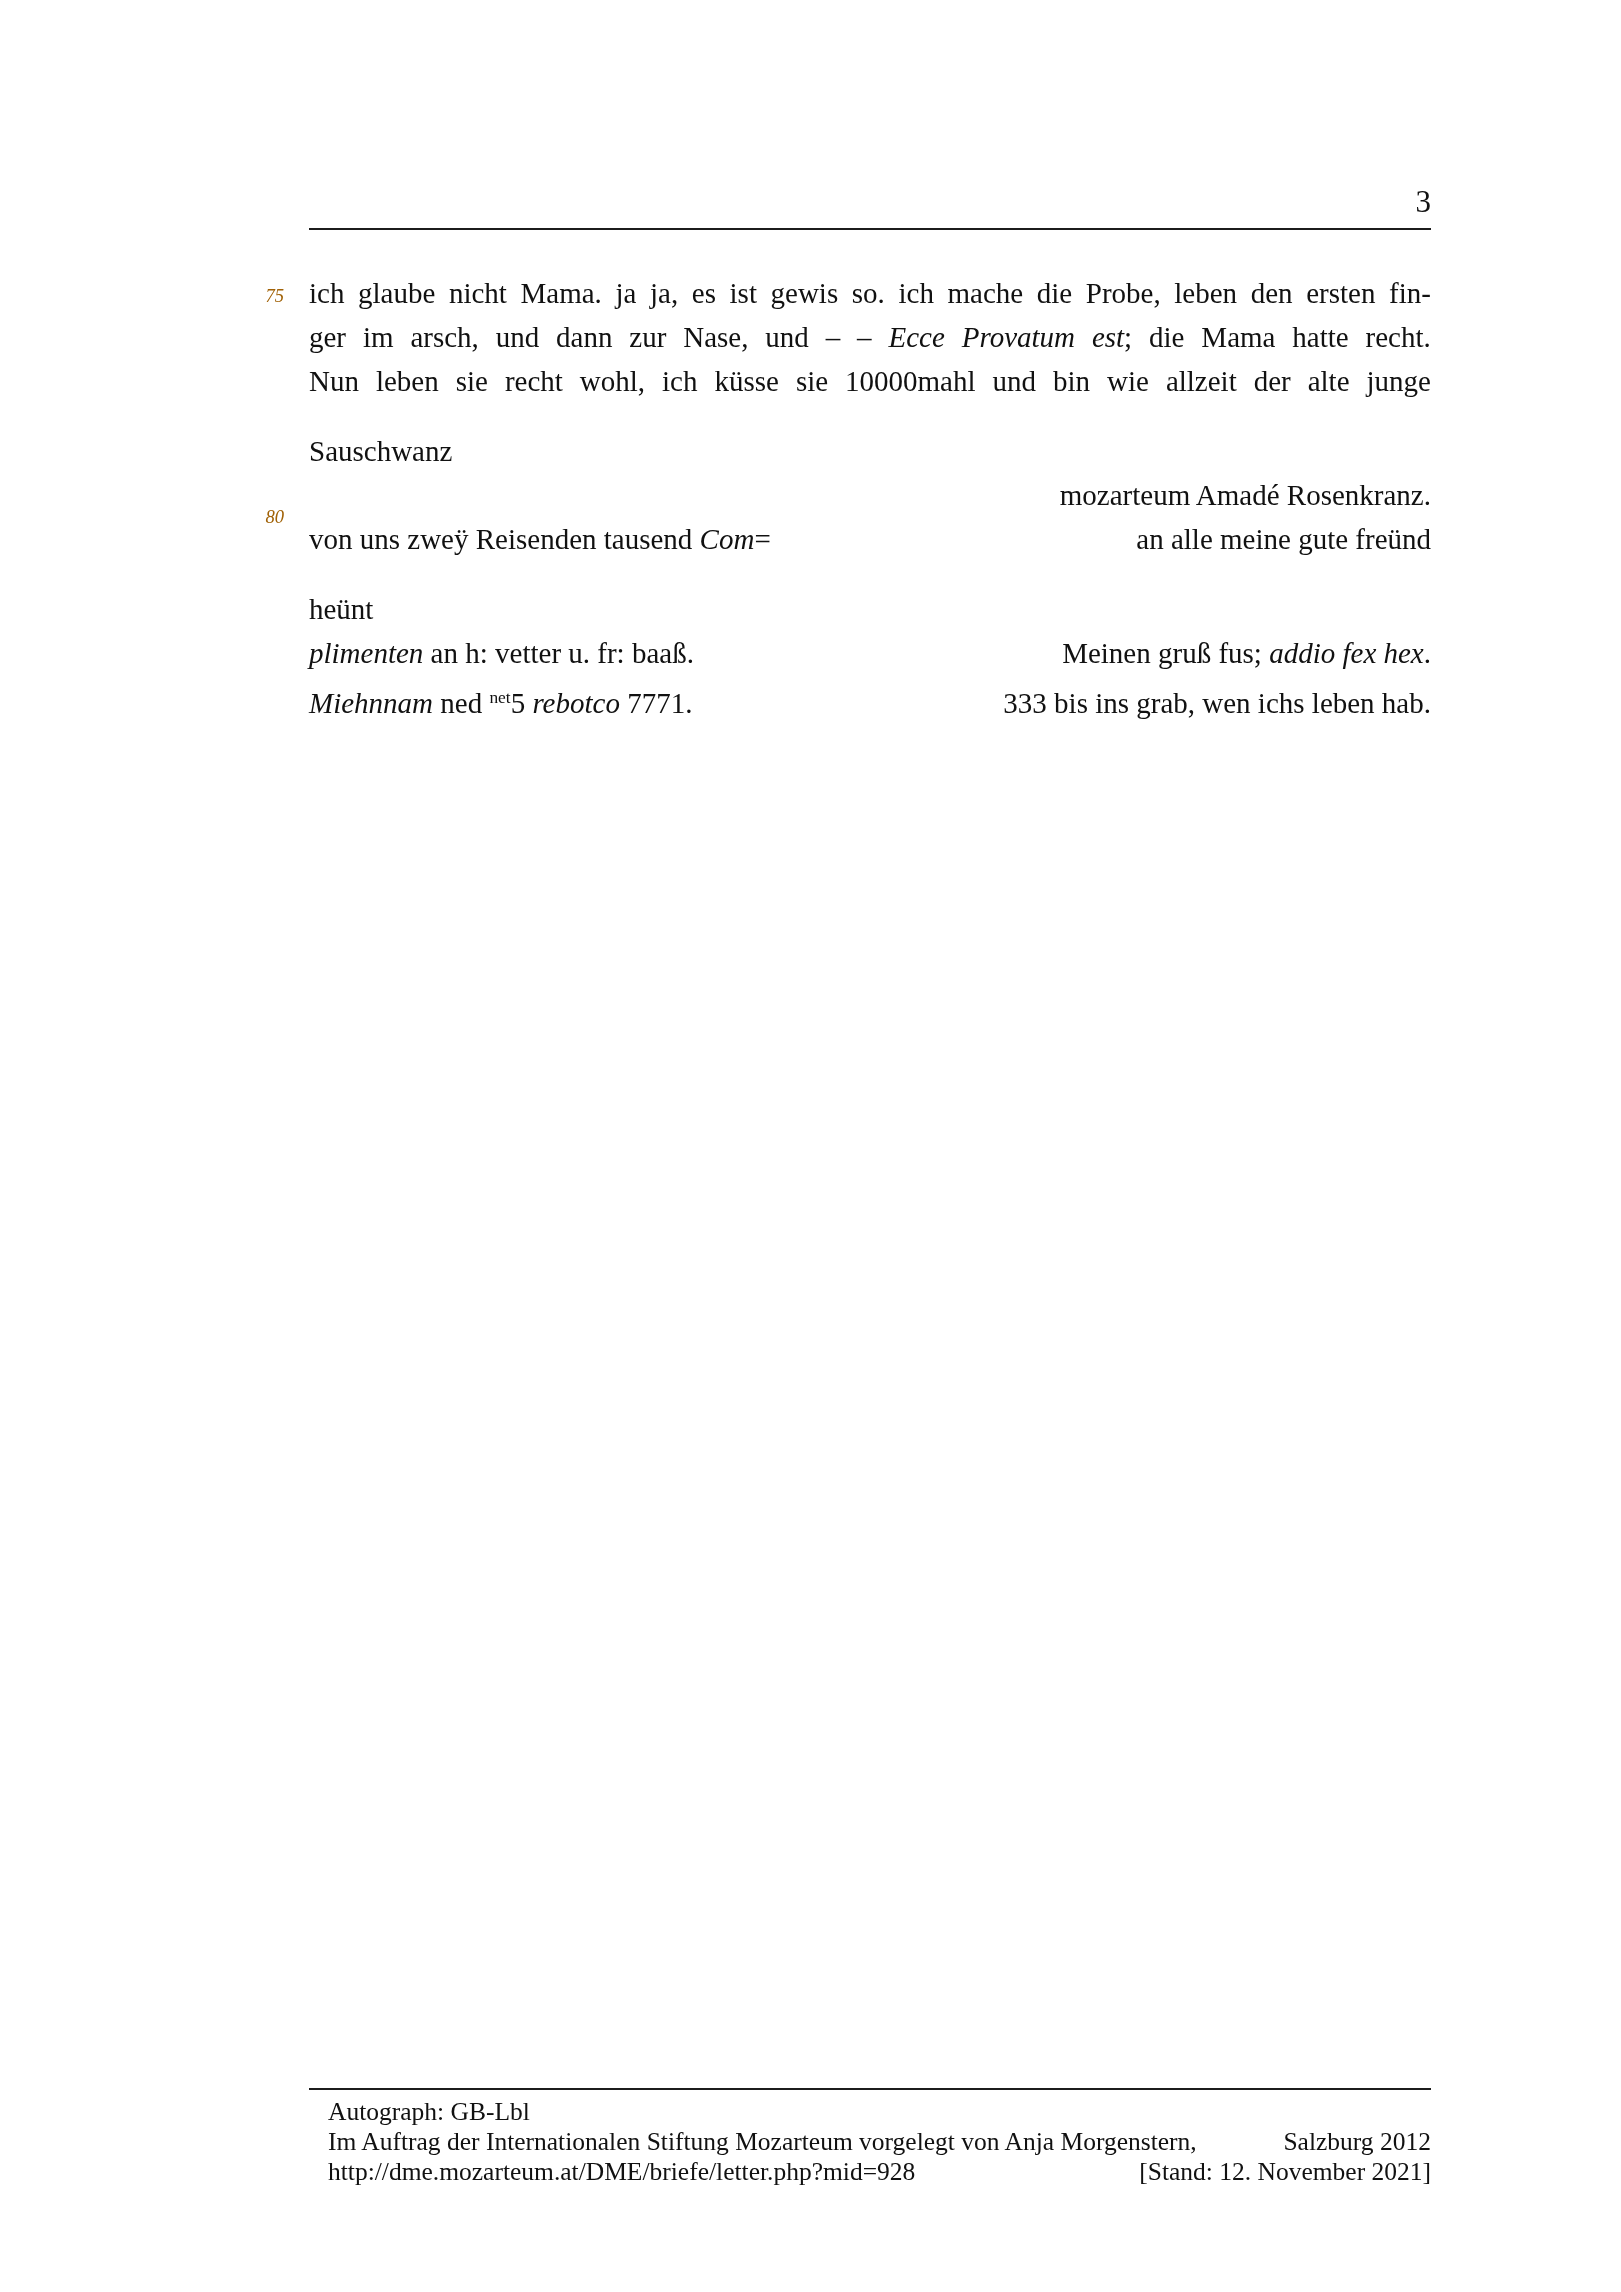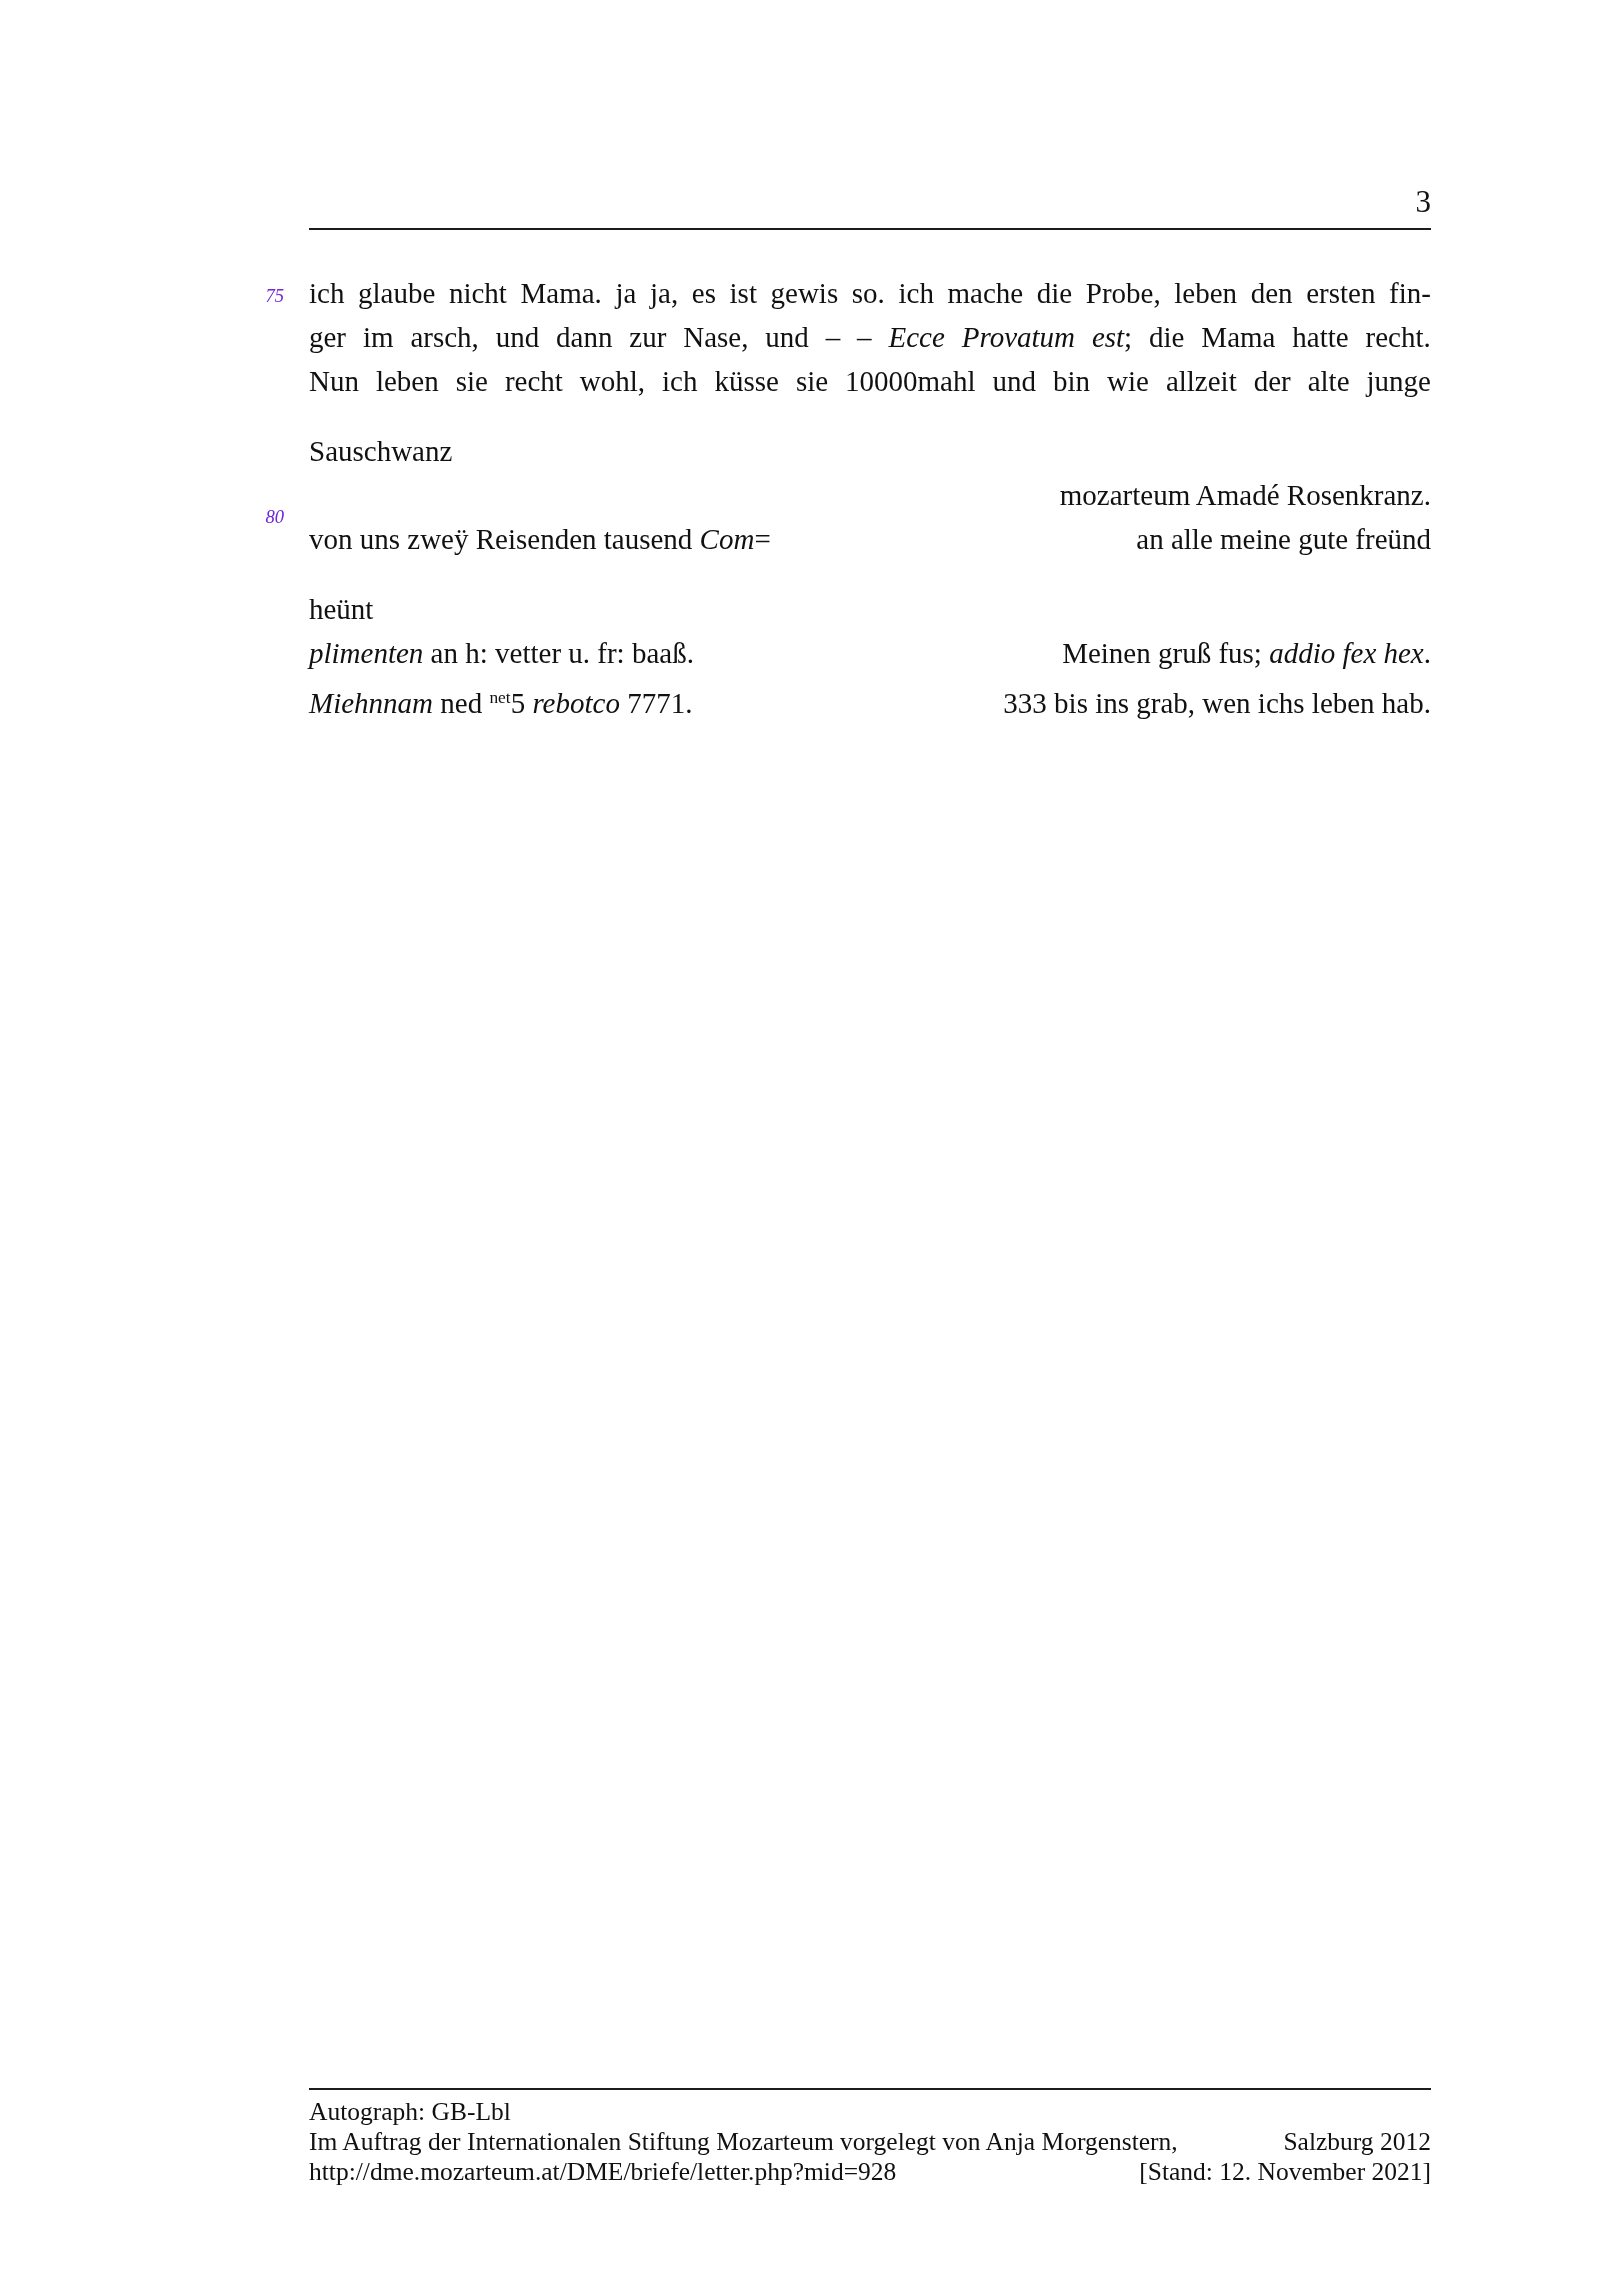--- a/index.html
+++ b/index.html
@@ -26,21 +26,21 @@
   }
   .header-rule{ top:228px; }
   .footer-rule{ top:2088px; }
   .margin-num{
     position:absolute;
     left:223px; width:61px;
     text-align:right;
     font-style:italic;
     font-size:18.6px;
     line-height:44px;
-    color:#6d28d9;
+    color:#a16207;
   }
   .num-75{ top:274px; }
   .num-80{ top:495px; }
   .textblock{
     position:absolute;
     left:309px; top:271px; width:1122px;
     font-size:29px;
     line-height:44px;
   }
   .tline{ height:44px; }
@@ -57,21 +57,21 @@
     align-items:baseline;
   }
   .it{ font-style:italic;margin-top:36px; }
   .sup{ font-size:0.60em; vertical-align:0.55em; }
   .footer{
     position:absolute;
     left:309px; top:2097px; width:1122px;
     font-size:25.5px;
     line-height:30px;
   }
-  .fline{ height:30px; }
+  .fline{ height:30px;margin-left:19px; }
   .fline.flex{
     display:flex;
     justify-content:space-between;
     align-items:baseline;
   }
 </style>
 </head>
 <body>
 
 <div class="page">

